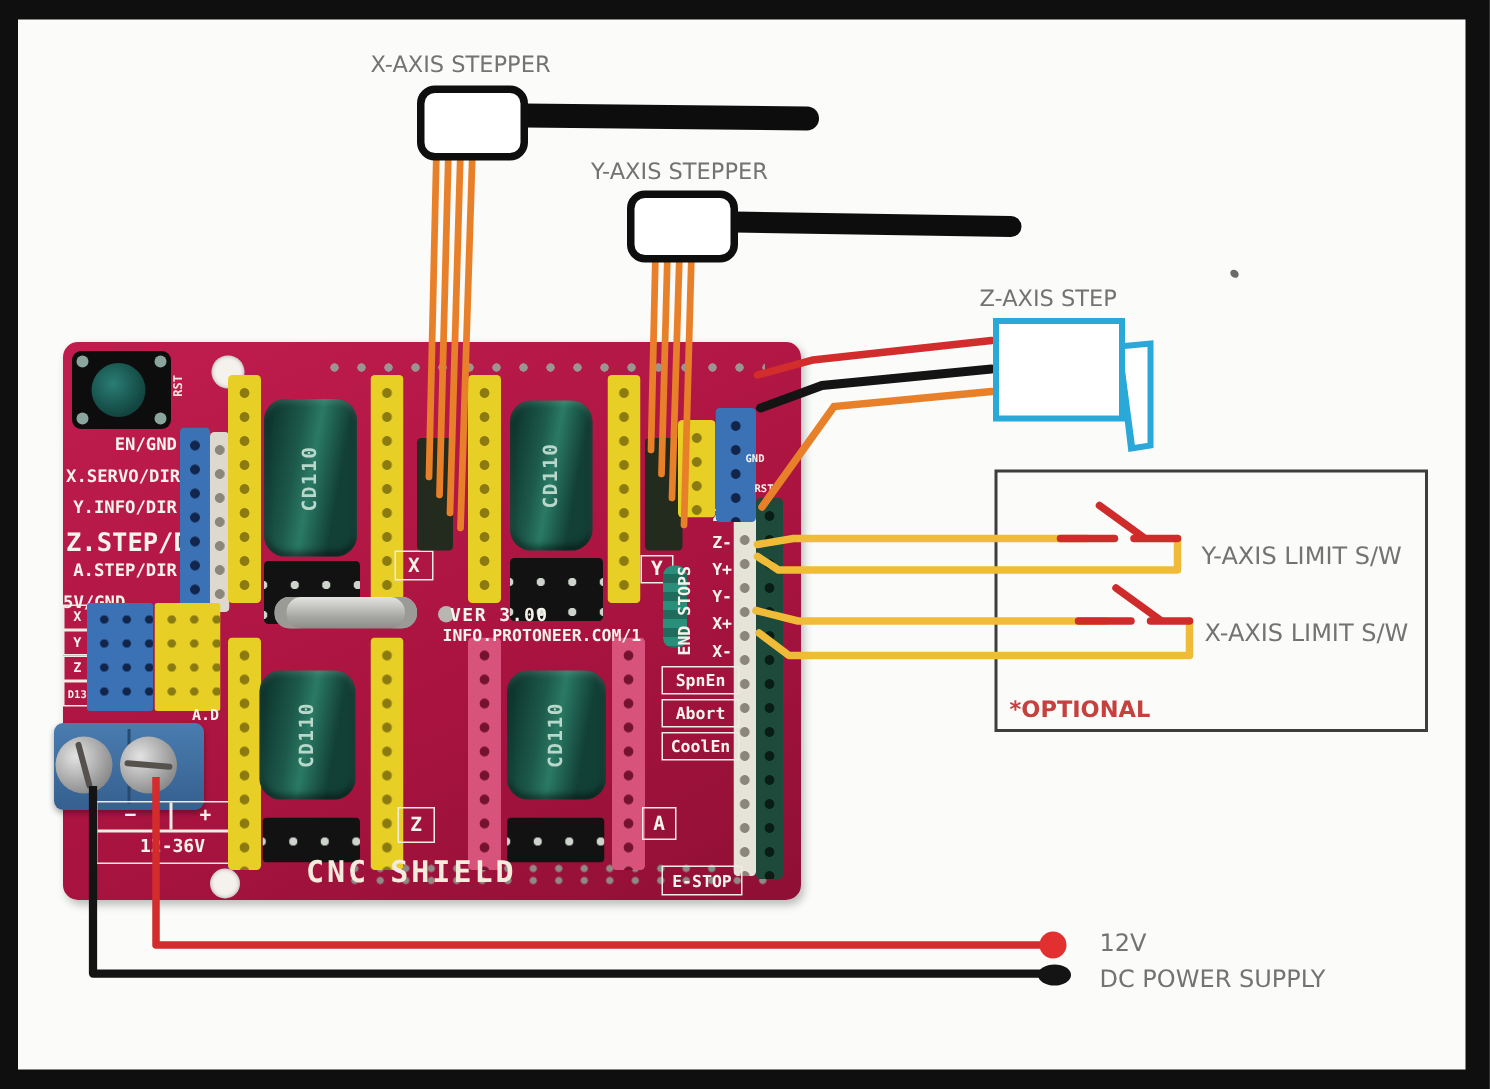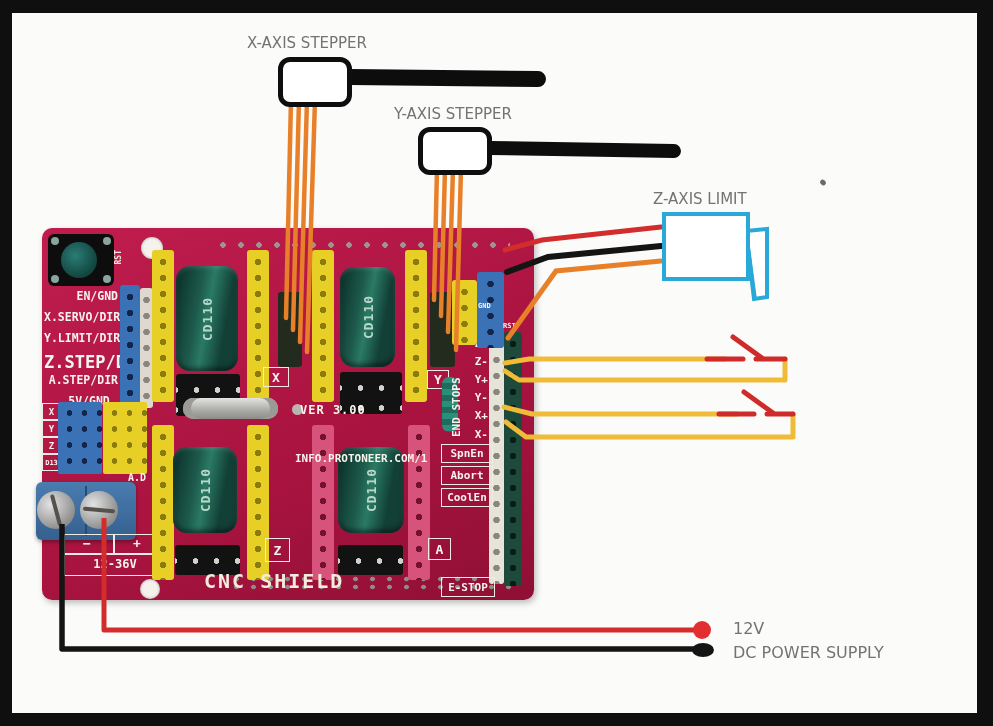--- a/index.html
+++ b/index.html
@@ -67,24 +67,24 @@
     </div>
     <div class="boardtxt vert" style="left:72px;top:22px;font-size:8px;color:#efe8dc;">RST</div>
     <div class="hole" style="left:99px;top:9px;width:22px;height:22px;"></div>
     <div class="hole" style="left:98px;top:351px;width:20px;height:20px;"></div>
 
     <div class="dotrow" style="left:168px;top:10px;width:300px;height:14px;"></div>
     <div class="dotrow2" style="left:186px;top:347px;width:292px;height:16px;"></div>
 
     <div class="boardtxt" style="left:2px;top:61px;width:74px;text-align:right;font-size:11.5px;">EN/GND</div>
     <div class="boardtxt" style="left:2px;top:82px;width:74px;text-align:right;font-size:11.5px;">X.SERVO/DIR</div>
-    <div class="boardtxt" style="left:2px;top:103px;width:74px;text-align:right;font-size:11.5px;">Y.LIMIT/DIR</div>
+    <div class="boardtxt" style="left:2px;top:103px;width:74px;text-align:right;font-size:11.5px;">Y.INFO/DIR</div>
     <div class="boardtxt" style="left:2px;top:124px;width:74px;text-align:right;font-size:17px;">Z.STEP/DIR</div>
     <div class="boardtxt" style="left:2px;top:145px;width:74px;text-align:right;font-size:11.5px;">A.STEP/DIR</div>
-    <div class="boardtxt" style="left:10px;top:166px;width:74px;text-align:center;font-size:11.5px;">5V/GND</div>
+    <div class="boardtxt" style="left:0;top:166px;width:74px;text-align:left;font-size:11.5px;">5V/GND</div>
     <div class="pins-v" style="left:78px;top:57px;width:20px;height:126px;background-color:#3a72b5;--hole:#12264d;"></div>
     <div class="pins-v" style="left:98px;top:60px;width:13px;height:120px;background-color:#ded9cf;--hole:#8b867c;"></div>
 
     <div class="wbox" style="left:0px;top:175px;width:17px;height:15px;font-size:9px;">X</div>
     <div class="wbox" style="left:0px;top:192px;width:17px;height:15px;font-size:9px;">Y</div>
     <div class="wbox" style="left:0px;top:209px;width:17px;height:15px;font-size:9px;">Z</div>
     <div class="wbox" style="left:0px;top:226px;width:17px;height:15px;font-size:7px;">D13</div>
     <div class="grid" style="left:16px;top:174px;width:44px;height:72px;background-color:#3a72b5;--hole:#12264d;"></div>
     <div class="grid" style="left:61px;top:174px;width:44px;height:72px;background-color:#e7cf25;--hole:#8a7a10;"></div>
     <div class="boardtxt" style="left:86px;top:244px;font-size:10px;">A.D</div>
@@ -135,47 +135,52 @@
         <span>CD110</span>
       </div>
     <div class="socket" style="left:296px;top:317px;width:65px;height:30px;"></div>
     <div class="wbox" style="left:386px;top:310px;width:21px;height:20px;font-size:13px;">A</div>
 
     <div class="abs" style="left:141px;top:170px;width:95px;height:21px;border-radius:10px;
          background:linear-gradient(180deg,#e4e4e2,#a9a9a5 60%,#8c8c88);
          box-shadow:inset 8px 0 0 #9a9a96, inset -8px 0 0 #9a9a96;"></div>
     <div class="abs" style="left:250px;top:176px;width:11px;height:11px;border-radius:50%;background:#b9b6b0;"></div>
     <div class="boardtxt" style="left:258px;top:175px;font-size:12px;letter-spacing:1px;">VER 3.00</div>
-    <div class="boardtxt" style="left:253px;top:189px;font-size:11px;margin-top:35px;">INFO.PROTONEER.COM/1</div>
+    <div class="boardtxt" style="left:253px;top:189px;font-size:11px;">INFO.PROTONEER.COM/1</div>
 
     <div class="abs" style="left:400px;top:149px;width:16px;height:55px;border-radius:7px;
          background:repeating-linear-gradient(180deg,#2a8f7a 0 6px,#1f6b5c 6px 12px);"></div>
     <div class="boardtxt vert" style="left:408px;top:125px;height:84px;font-size:11px;">END STOPS</div>
     <div class="boardtxt" style="left:418px;top:109px;width:28px;text-align:right;font-size:11px;">Z+</div>
     <div class="boardtxt" style="left:418px;top:127px;width:28px;text-align:right;font-size:11px;">Z-</div>
     <div class="boardtxt" style="left:418px;top:145px;width:28px;text-align:right;font-size:11px;">Y+</div>
     <div class="boardtxt" style="left:418px;top:163px;width:28px;text-align:right;font-size:11px;">Y-</div>
     <div class="boardtxt" style="left:418px;top:181px;width:28px;text-align:right;font-size:11px;">X+</div>
     <div class="boardtxt" style="left:418px;top:200px;width:28px;text-align:right;font-size:11px;">X-</div>
     <div class="pins-v" style="left:447px;top:104px;width:15px;height:252px;background-color:#e6e3d8;--hole:#8b867c;"></div>
     <div class="pins-v" style="left:462px;top:104px;width:18px;height:254px;background-color:#1d4a3a;--hole:#081d15;"></div>
 
     <div class="wbox" style="left:399px;top:216px;width:50px;height:17px;font-size:11px;">SpnEn</div>
     <div class="wbox" style="left:399px;top:238px;width:50px;height:17px;font-size:11px;">Abort</div>
     <div class="wbox" style="left:399px;top:260px;width:50px;height:17px;font-size:11px;">CoolEn</div>
     <div class="wbox" style="left:399px;top:349px;width:52px;height:18px;font-size:11px;">E-STOP</div>
 
     <div class="pins-v" style="left:410px;top:52px;width:25px;height:65px;background-color:#e7cf25;--hole:#8a7a10;"></div>
     <div class="pins-v" style="left:435px;top:44px;width:27px;height:76px;background-color:#3a72b5;--hole:#12264d;"></div>
-    <div class="boardtxt" style="left:436px;top:74px;font-size:7px;">GND</div>
+    <div class="boardtxt" style="left:455px;top:74px;font-size:7px;">GND</div>
     <div class="boardtxt" style="left:461px;top:94px;font-size:7px;">RST</div>
 
     <div class="boardtxt" style="left:162px;top:341px;font-size:20px;letter-spacing:2px;color:#f3ecdd;">CNC SHIELD</div>
   </div>
 
+  <div id="limit-box">
+    <div class="lbl" style="left:136px;top:46px;font-size:16px;">Y-AXIS LIMIT S/W</div>
+    <div class="lbl" style="left:138px;top:97px;font-size:16px;">X-AXIS LIMIT S/W</div>
+    <div class="lbl" style="left:8px;top:149px;font-size:15px;font-weight:bold;color:#c5413d;">*OPTIONAL</div>
+  </div>
 
   <svg class="overlay" width="993" height="726" viewBox="0 0 993 726">
 
     <line x1="350" y1="77" x2="538" y2="79" stroke="#0d0d0d" stroke-width="16" stroke-linecap="round"></line>
     <line x1="490" y1="148" x2="674" y2="151" stroke="#0d0d0d" stroke-width="14" stroke-linecap="round"></line>
 
     <g stroke="#e8802a" stroke-width="4.5" stroke-linecap="round" fill="none">
       <line x1="291" y1="100" x2="286" y2="318"></line>
       <line x1="299" y1="100" x2="293" y2="330"></line>
       <line x1="307" y1="100" x2="300" y2="342"></line>
@@ -218,16 +223,16 @@
     <ellipse cx="703" cy="650" rx="11" ry="7" fill="#141414"></ellipse>
   </svg>
 
   <div class="conn" style="left:278px;top:57px;width:64px;height:40px;"></div>
   <div class="conn" style="left:418px;top:127px;width:64px;height:38px;"></div>
   <div id="servo-body"></div>
   <div class="abs" style="left:820px;top:180px;width:6px;height:5px;border-radius:50%;background:#6b6b6b;transform:rotate(40deg);z-index:3;"></div>
 
   <div class="lbl" style="left:247px;top:34px;font-size:15px;">X-AXIS STEPPER</div>
   <div class="lbl" style="left:394px;top:105px;font-size:15px;">Y-AXIS STEPPER</div>
-  <div class="lbl" style="left:653px;top:190px;font-size:15px;">Z-AXIS LIMIT</div>
+  <div class="lbl" style="left:653px;top:190px;font-size:15px;">Z-AXIS STEP</div>
   <div class="lbl" style="left:733px;top:619px;font-size:16px;">12V</div>
   <div class="lbl" style="left:733px;top:643px;font-size:16px;">DC POWER SUPPLY</div>
 </div>
 
 </body></html>

